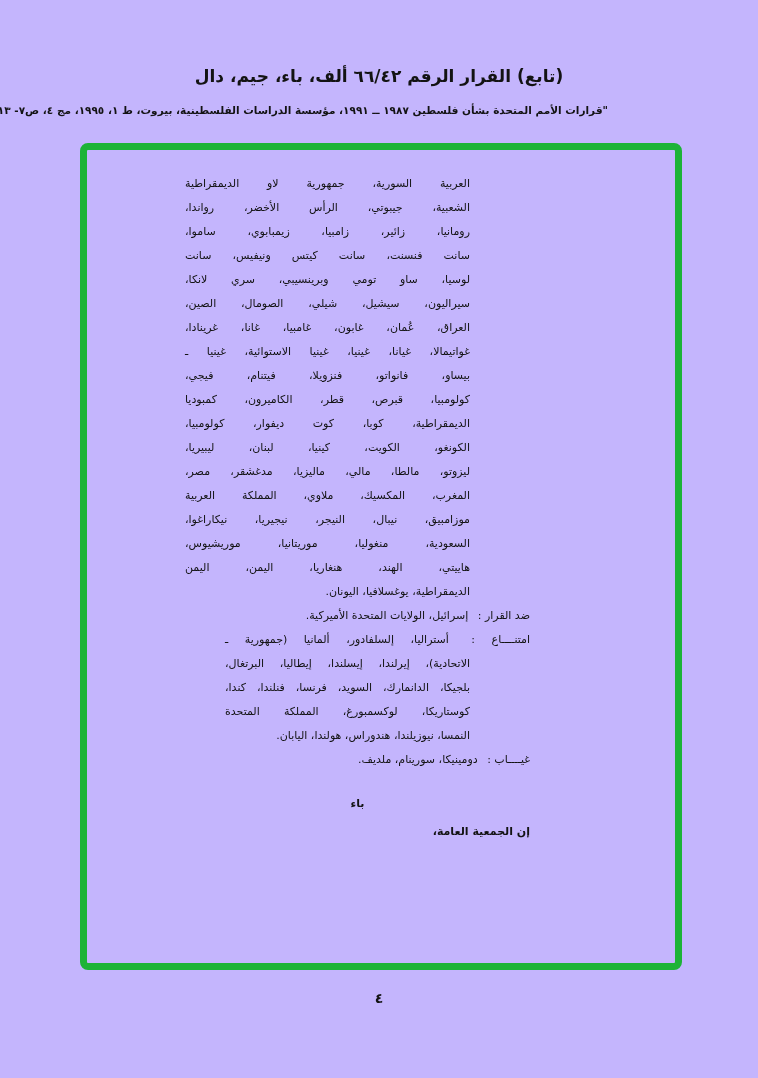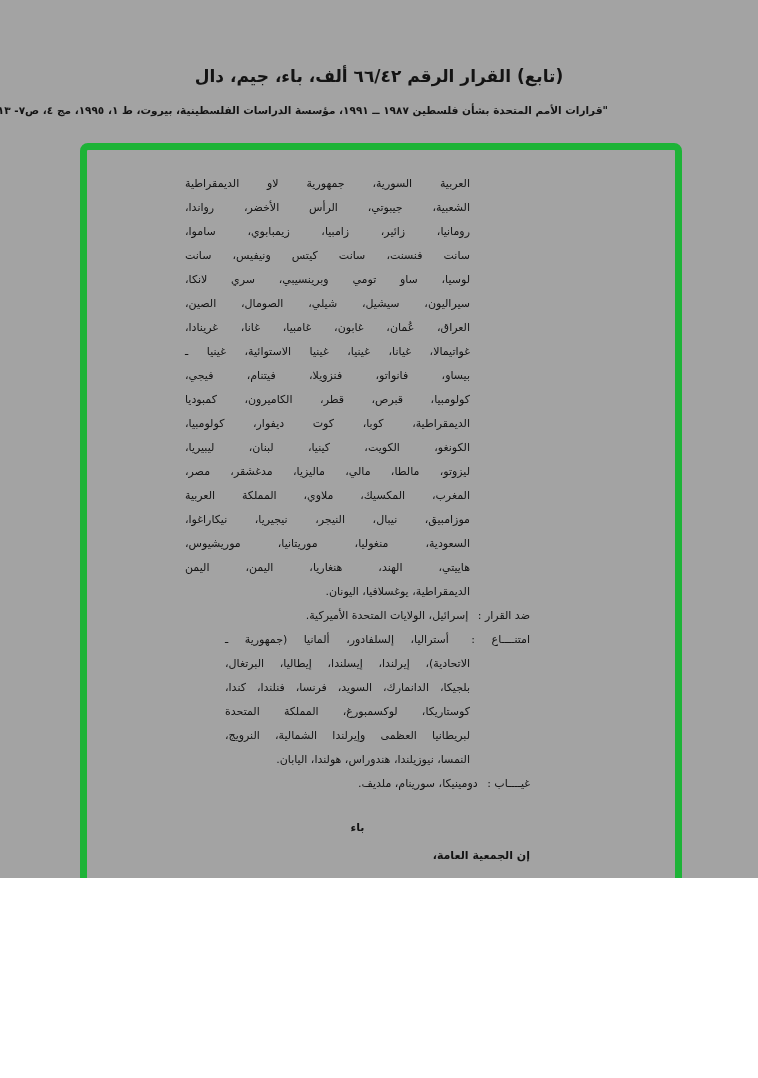--- a/index.html
+++ b/index.html
@@ -1,17 +1,17 @@
 <!DOCTYPE html>
 <html lang="ar"><head>
 <meta charset="utf-8">
 <style>
   html,body { margin:0; padding:0; background:#ffffff; }
   .page {
-    position:relative; width:758px; height:878px; background:#a3a3a3;
+    position:relative; width:758px; height:1078px; background:#c4b5fd;
     color:#131313; font-family:"DejaVu Sans", sans-serif; overflow:hidden;
   }
   .title {
     position:absolute; top:66px; left:0; right:0; text-align:center;
     direction:rtl; font-weight:700; font-size:17px; letter-spacing:0.2px;
   }
   .source {
     position:absolute; top:104px; right:150px; direction:rtl;
     font-weight:700; font-size:10.5px; white-space:nowrap;
   }
@@ -81,21 +81,20 @@
     <div class="abstain">
       <div class="jline hang">
         <span class="vlabel">امتنــــاع :</span>
         <span>أستراليا، إلسلفادور، ألمانيا (جمهورية ـ</span>
       </div>
       <div>
 
       <div class="jline">الاتحادية)، إيرلندا، إيسلندا، إيطاليا، البرتغال،</div>
           <div class="jline">بلجيكا، الدانمارك، السويد، فرنسا، فنلندا، كندا،</div>
           <div class="jline">كوستاريكا، لوكسمبورغ، المملكة المتحدة</div>
-          <div class="jline">لبريطانيا العظمى وإيرلندا الشمالية، النرويج،</div>
         </div>
       <div>النمسا، نيوزيلندا، هندوراس، هولندا، اليابان.</div>
     </div>
 
     <div>
       <span class="vlabel">غيــــاب :</span>
       <span>دومينيكا، سورينام، ملديف.</span>
     </div>
 
     <div class="marker">باء</div>

